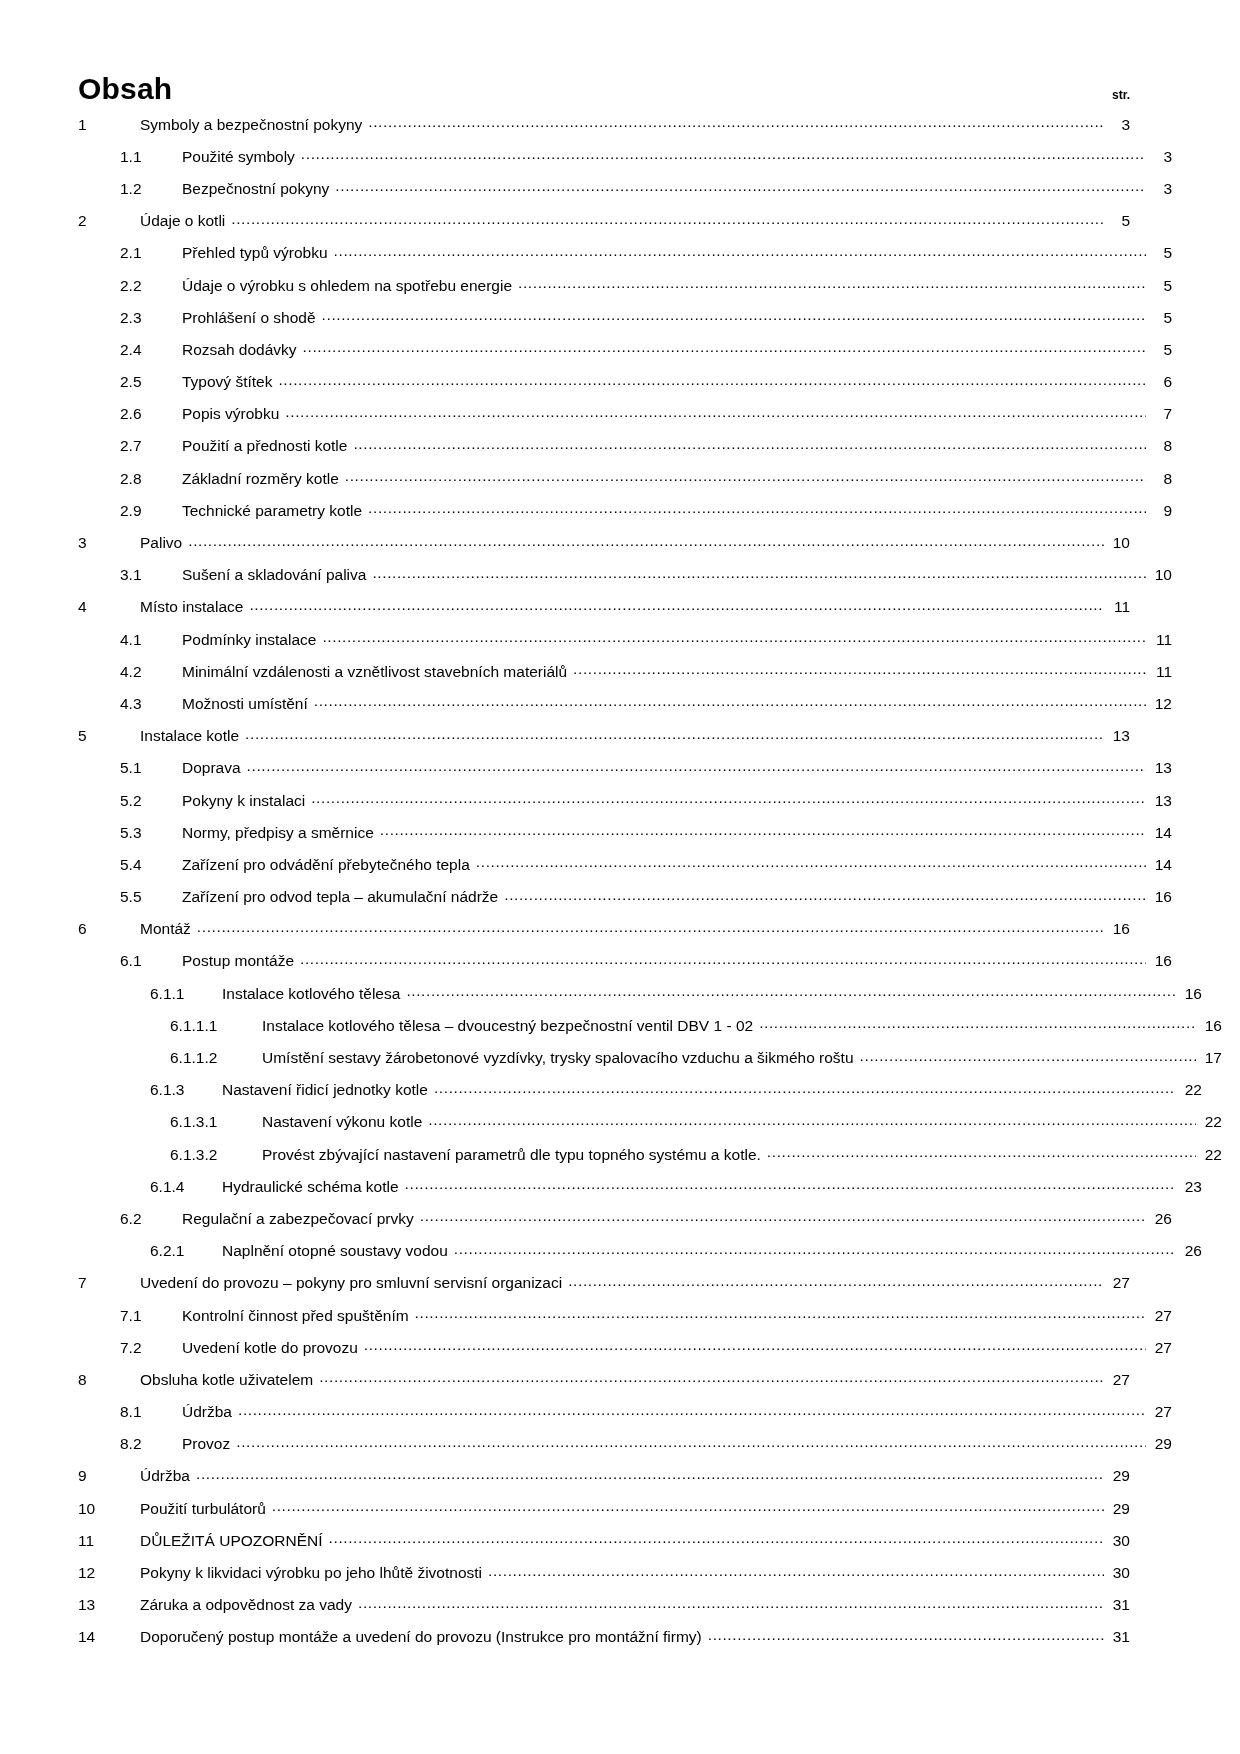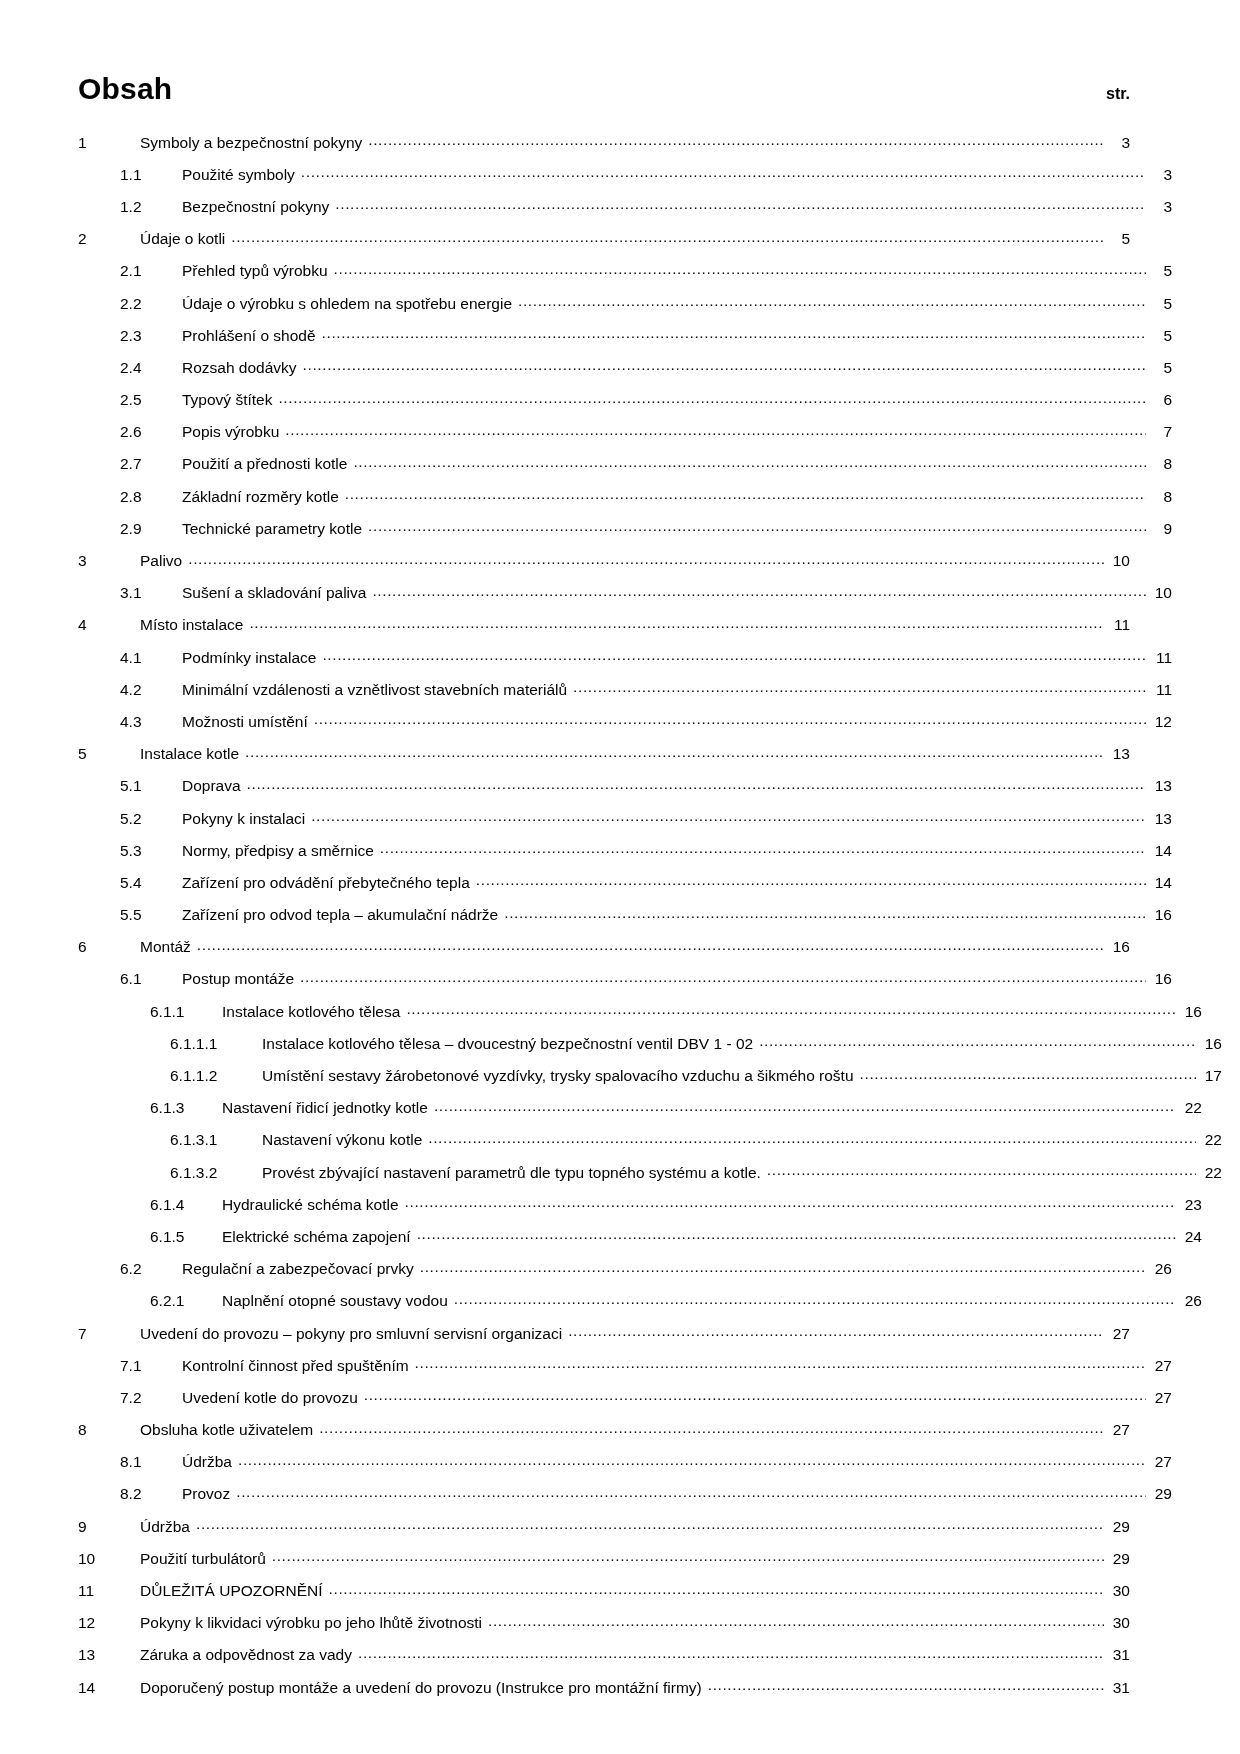--- a/index.html
+++ b/index.html
@@ -20,29 +20,29 @@
     top: 0;
     width: 1240px;
     height: 1754px;
     box-sizing: border-box;
     padding: 72px 110px 60px 78px;
   }
   .toc-header {
     display: flex;
     align-items: baseline;
     justify-content: space-between;
-    margin-bottom: 19px;
+    margin-bottom: 1px;
   }
   .toc-title {
     font-size: 30px;
     font-weight: bold;
     letter-spacing: 0.2px;
   }
   .toc-pagelabel {
-    font-size: 16px;
+    font-size: 12px;
     font-weight: bold;
   }
   .toc-list {
     margin: 0;
     padding: 0;
   }
   .toc-row {
     display: flex;
     align-items: baseline;
     width: 100%;
@@ -304,26 +304,20 @@
         <span class="toc-text">Provést zbývající nastavení parametrů dle typu topného systému a kotle.</span>
         <span class="toc-dots"></span>
         <span class="toc-page">22</span>
       </div>
       <div class="toc-row lvl3">
         <span class="toc-num">6.1.4</span>
         <span class="toc-text">Hydraulické schéma kotle</span>
         <span class="toc-dots"></span>
         <span class="toc-page">23</span>
       </div>
-      <div class="toc-row lvl3">
-        <span class="toc-num">6.1.5</span>
-        <span class="toc-text">Elektrické schéma zapojení</span>
-        <span class="toc-dots"></span>
-        <span class="toc-page">24</span>
-      </div>
       <div class="toc-row lvl2">
         <span class="toc-num">6.2</span>
         <span class="toc-text">Regulační a zabezpečovací prvky</span>
         <span class="toc-dots"></span>
         <span class="toc-page">26</span>
       </div>
       <div class="toc-row lvl3">
         <span class="toc-num">6.2.1</span>
         <span class="toc-text">Naplnění otopné soustavy vodou</span>
         <span class="toc-dots"></span>

